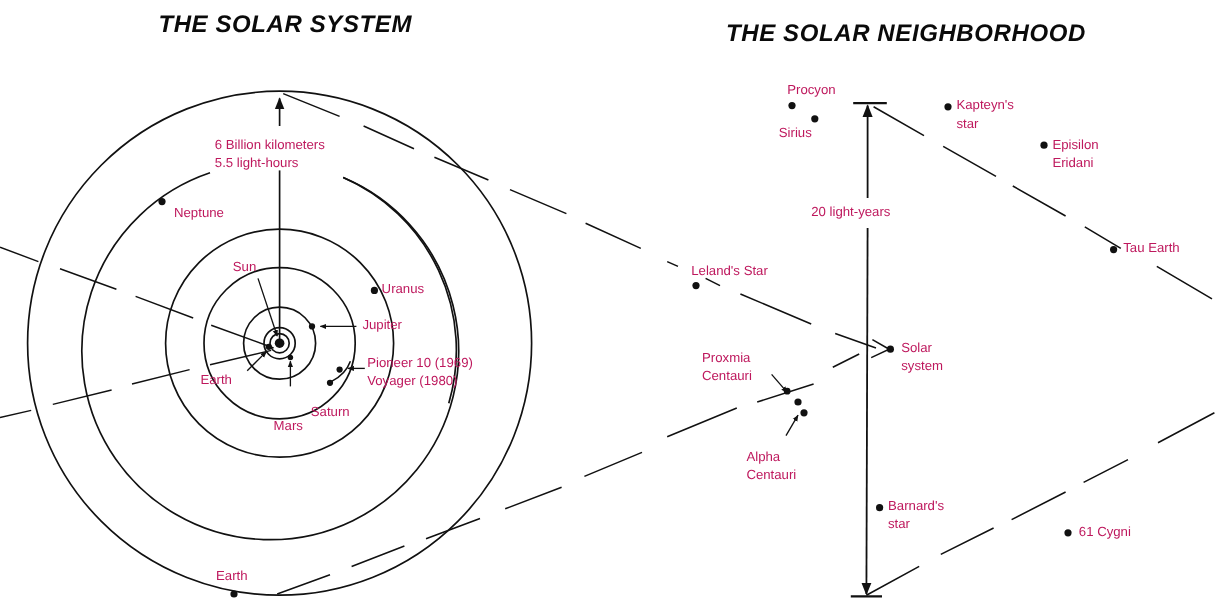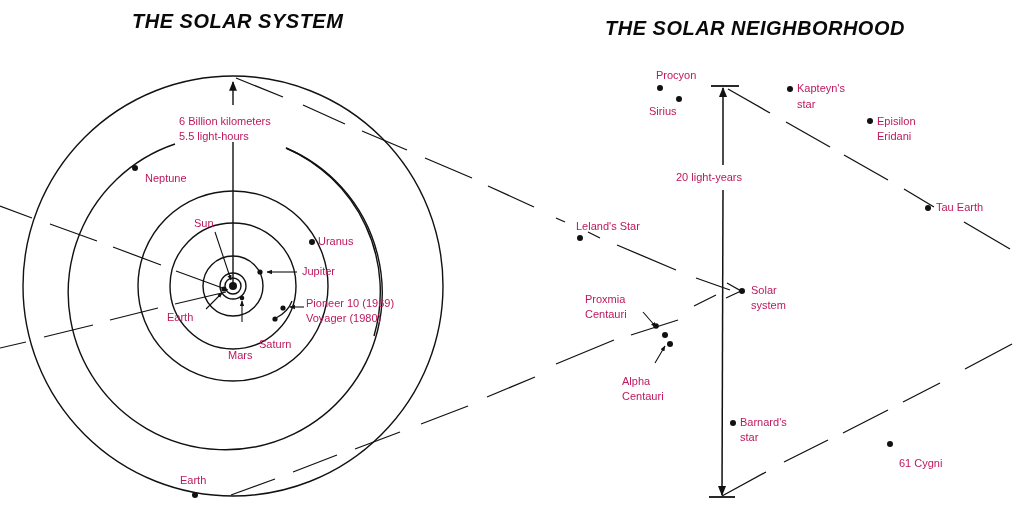--- a/index.html
+++ b/index.html
@@ -117,13 +117,13 @@
 <div class="lbl" style="left:936px; top:200px;">Tau Earth</div>
 <div class="lbl" style="left:576px; top:219px;">Leland's Star</div>
 <div class="lbl" style="left:751px; top:283px;">Solar</div>
 <div class="lbl" style="left:751px; top:298px;">system</div>
 <div class="lbl" style="left:585px; top:292px;">Proxmia</div>
 <div class="lbl" style="left:585px; top:307px;">Centauri</div>
 <div class="lbl" style="left:622px; top:374px;">Alpha</div>
 <div class="lbl" style="left:622px; top:389px;">Centauri</div>
 <div class="lbl" style="left:740px; top:415px;">Barnard's</div>
 <div class="lbl" style="left:740px; top:430px;">star</div>
-<div class="lbl" style="left:899px; top:437px;margin-top:19px;">61 Cygni</div>
+<div class="lbl" style="left:899px; top:437px;">61 Cygni</div>
 
 </body></html>

